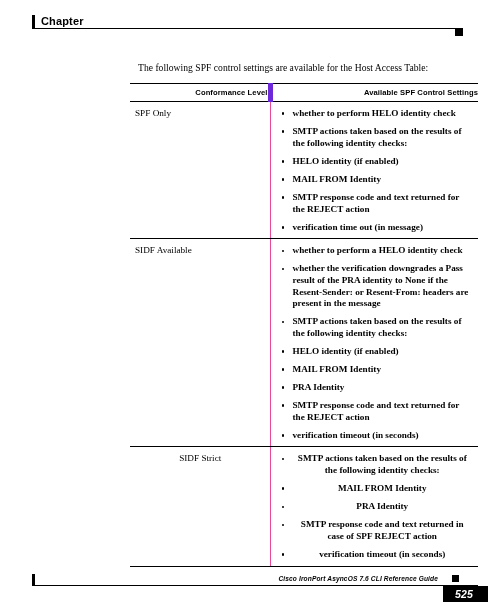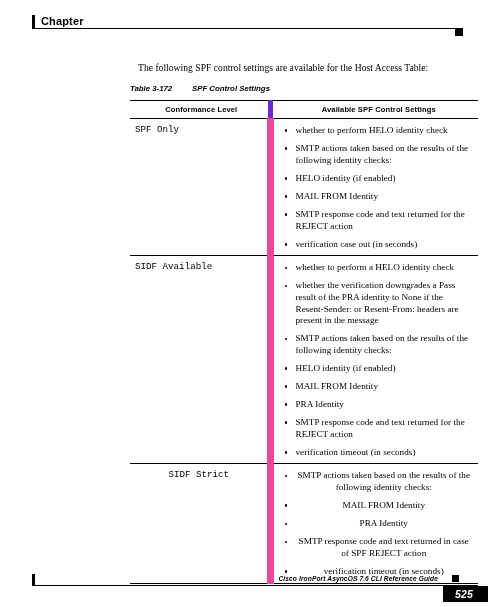--- a/index.html
+++ b/index.html
@@ -96,21 +96,21 @@
     border-collapse: collapse;
     table-layout: fixed;
   }
   .spf-table col.c1 { width: 140px; }
   .spf-table col.c2 { width: 208px; }
 
   .spf-table thead th {
     border-top: 1.4px solid #000;
     border-bottom: 1.4px solid #000;
     padding: 3px 0 3px 5px;
-    text-align: center;
+    text-align: right;
     vertical-align: middle;
     font-family: "Liberation Sans", sans-serif;
     font-weight: bold;
     font-size: 7.6px;
     line-height: 11px;
     letter-spacing: 0.1px;
   }
   .spf-table thead th.col-2 {
     border-left: 5px solid #6d28d9;
     padding-left: 7px;
@@ -120,27 +120,28 @@
     padding: 0;
     vertical-align: top;
     border-bottom: 1px solid #000;
   }
   .spf-table tbody tr:last-child td {
     border-bottom: 1.4px solid #000;
     text-align: center;
   }
   .spf-table tbody td.col-1 {
     padding: 5px 4px 6px 5px;
-    font-family: Liberation Mono, monospace;
+    font-family: Liberation Serif, serif;
     font-size: 9.2px;
     line-height: 12px;
   }
   .spf-table tbody td.col-2 {
-    border-left: 7px solid #ec4899;
+    border-left: 1px solid #ec4899;
     padding: 6px 4px 5px 0;
+    font-weight: bold;
   }
 
   ul.bullets {
     list-style: none;
     margin: 0;
     padding: 0;
   }
   ul.bullets li {
     position: relative;
     padding: 0 2px 0 22px;
@@ -237,23 +238,20 @@
   <div class="header-tab"></div>
   <div class="header-chapter-label">Chapter</div>
   <div class="header-rule"></div>
   <div class="header-square"></div>
 </div>
 
 <div class="content">
 
   <p class="intro-para">The following SPF control settings are available for the Host Access Table:</p>
 
-  <p class="table-caption">
-    <span class="cap-num">Table 3-172</span><span>SPF Control Settings</span>
-  </p>
 
   <table class="spf-table">
     <colgroup>
       <col class="c1">
       <col class="c2">
     </colgroup>
     <thead>
       <tr>
         <th class="col-1">Conformance Level</th>
         <th class="col-2">Available SPF Control Settings</th>
@@ -280,21 +278,21 @@
             <li>
               <span class="bullet-dot"></span>
               <span>MAIL FROM Identity</span>
             </li>
             <li>
               <span class="bullet-dot"></span>
               <span>SMTP response code and text returned for the REJECT action</span>
             </li>
             <li>
               <span class="bullet-dot"></span>
-              <span>verification case out (in seconds)</span>
+              <span>verification time out (in message)</span>
             </li>
           </ul>
         </td>
       </tr>
 
       <tr>
         <td class="col-1">SIDF Available</td>
         <td class="col-2">
           <ul class="bullets">
             <li>

